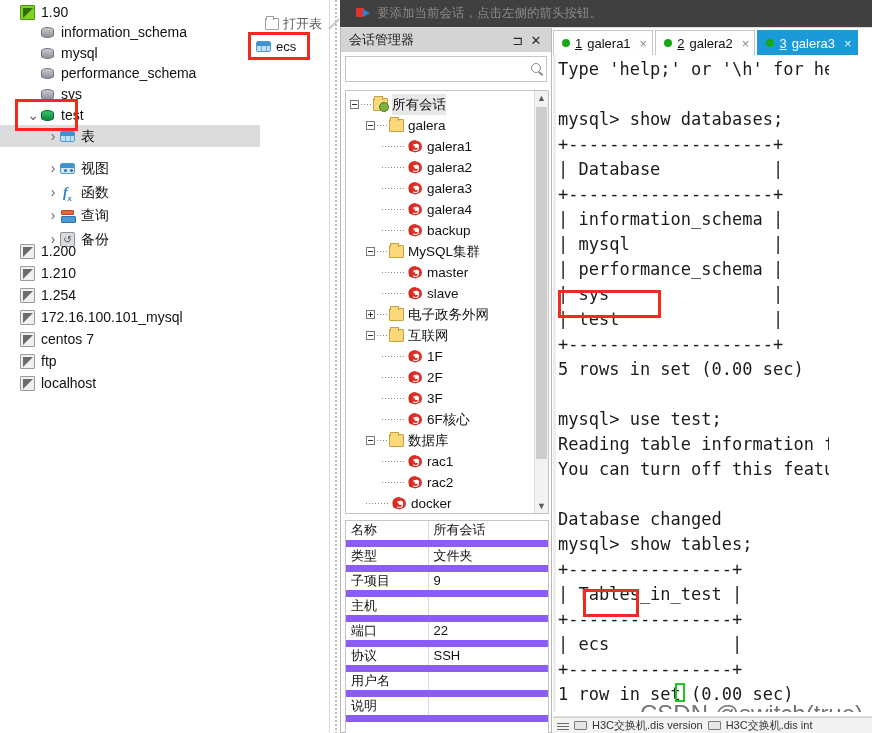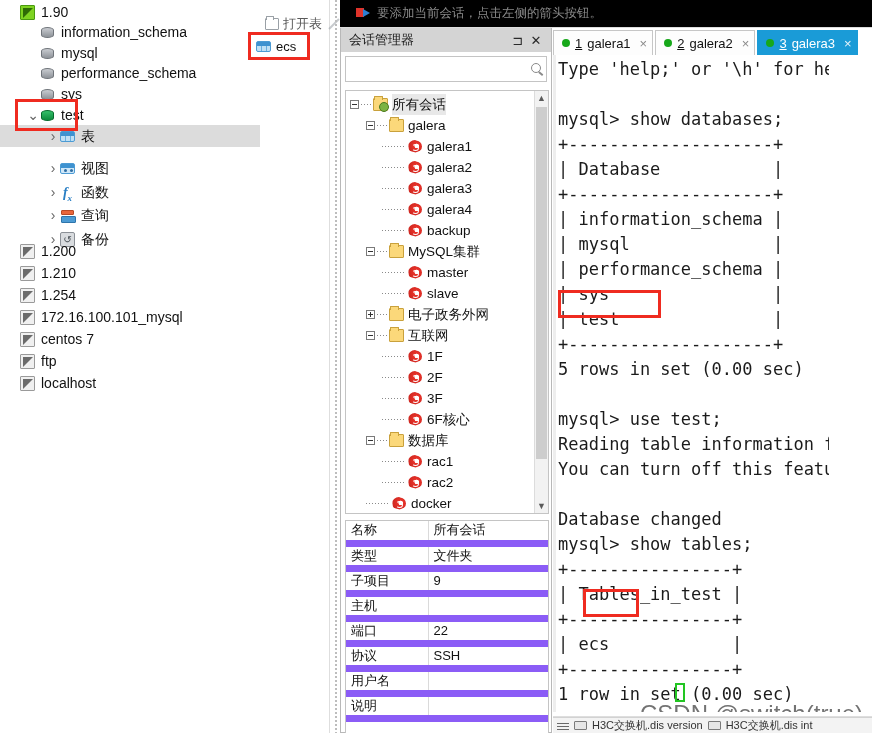--- a/index.html
+++ b/index.html
@@ -148,21 +148,21 @@
     width: 62px; height: 28px;
     border: 3px solid #ef2b20; background: #fff;
     display: flex; align-items: center; padding-left: 5px; gap: 5px;
     z-index: 40;
   }
   #ecs-callout .lbl { font-size: 13px; color: #111; }
 
   
   #sm-banner {
     position: absolute; left: 340px; top: 0; width: 532px; height: 28px;
-    background: #000000; border-bottom: 1px solid #dcdcdc;
+    background: #404040; border-bottom: 1px solid #dcdcdc;
     display: flex; align-items: center; gap: 7px; padding-left: 16px;
     color: #8a8a8a; font-size: 12.5px; white-space: nowrap;
   }
   #sm-banner .flagico {
     width: 14px; height: 12px; position: relative; flex: 0 0 14px;
   }
   #sm-banner .flagico::before {
     content: ""; position: absolute; left: 0; top: 0; width: 8px; height: 9px;
     background: #e0332a;
   }

